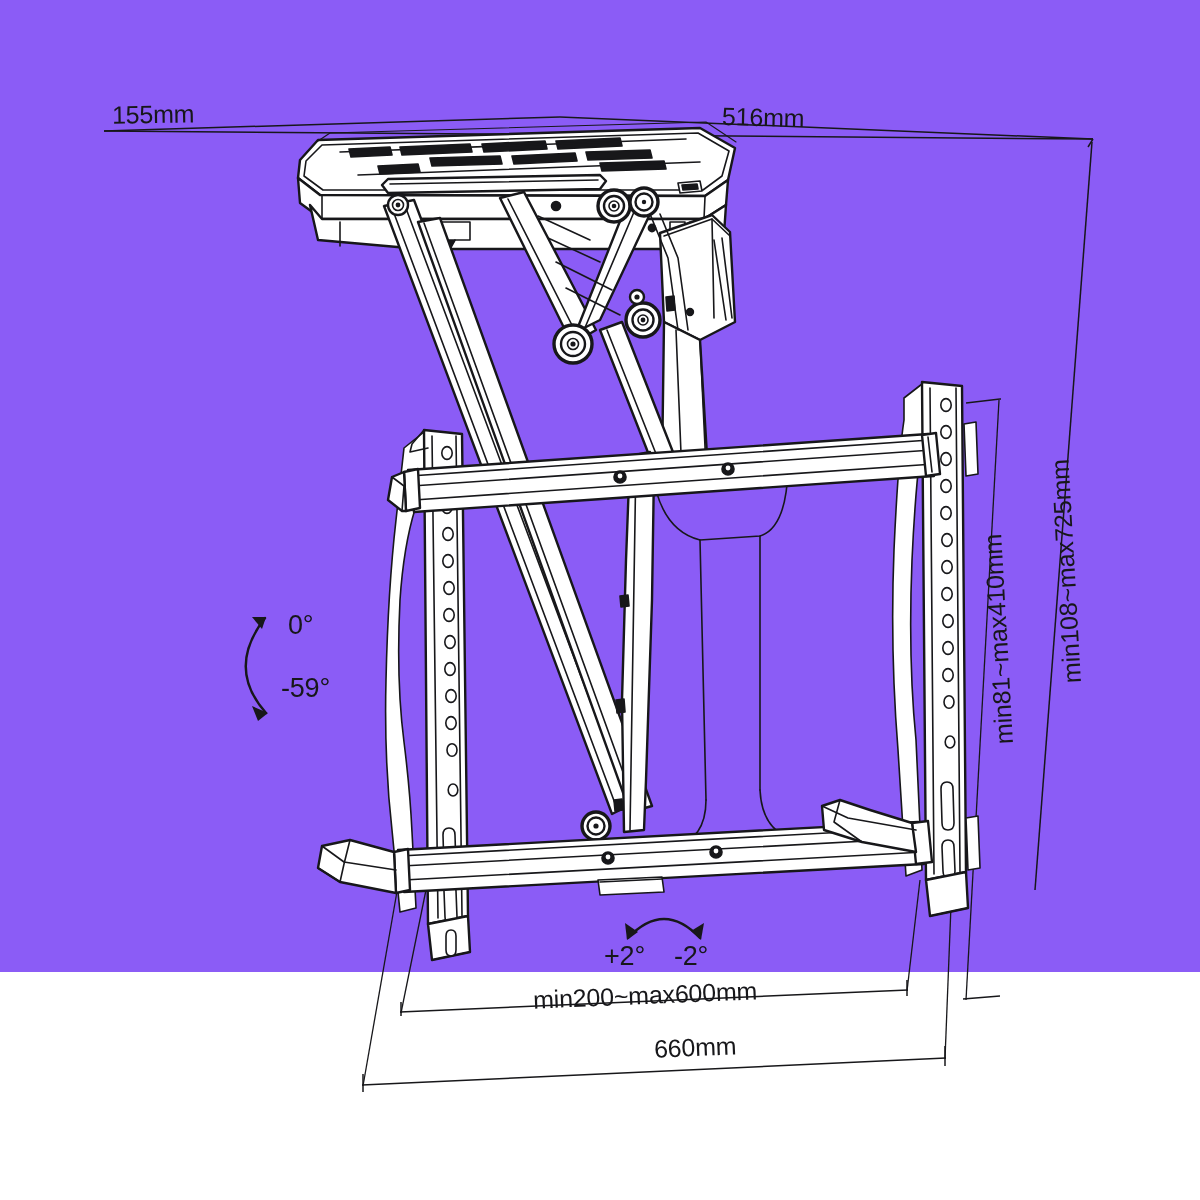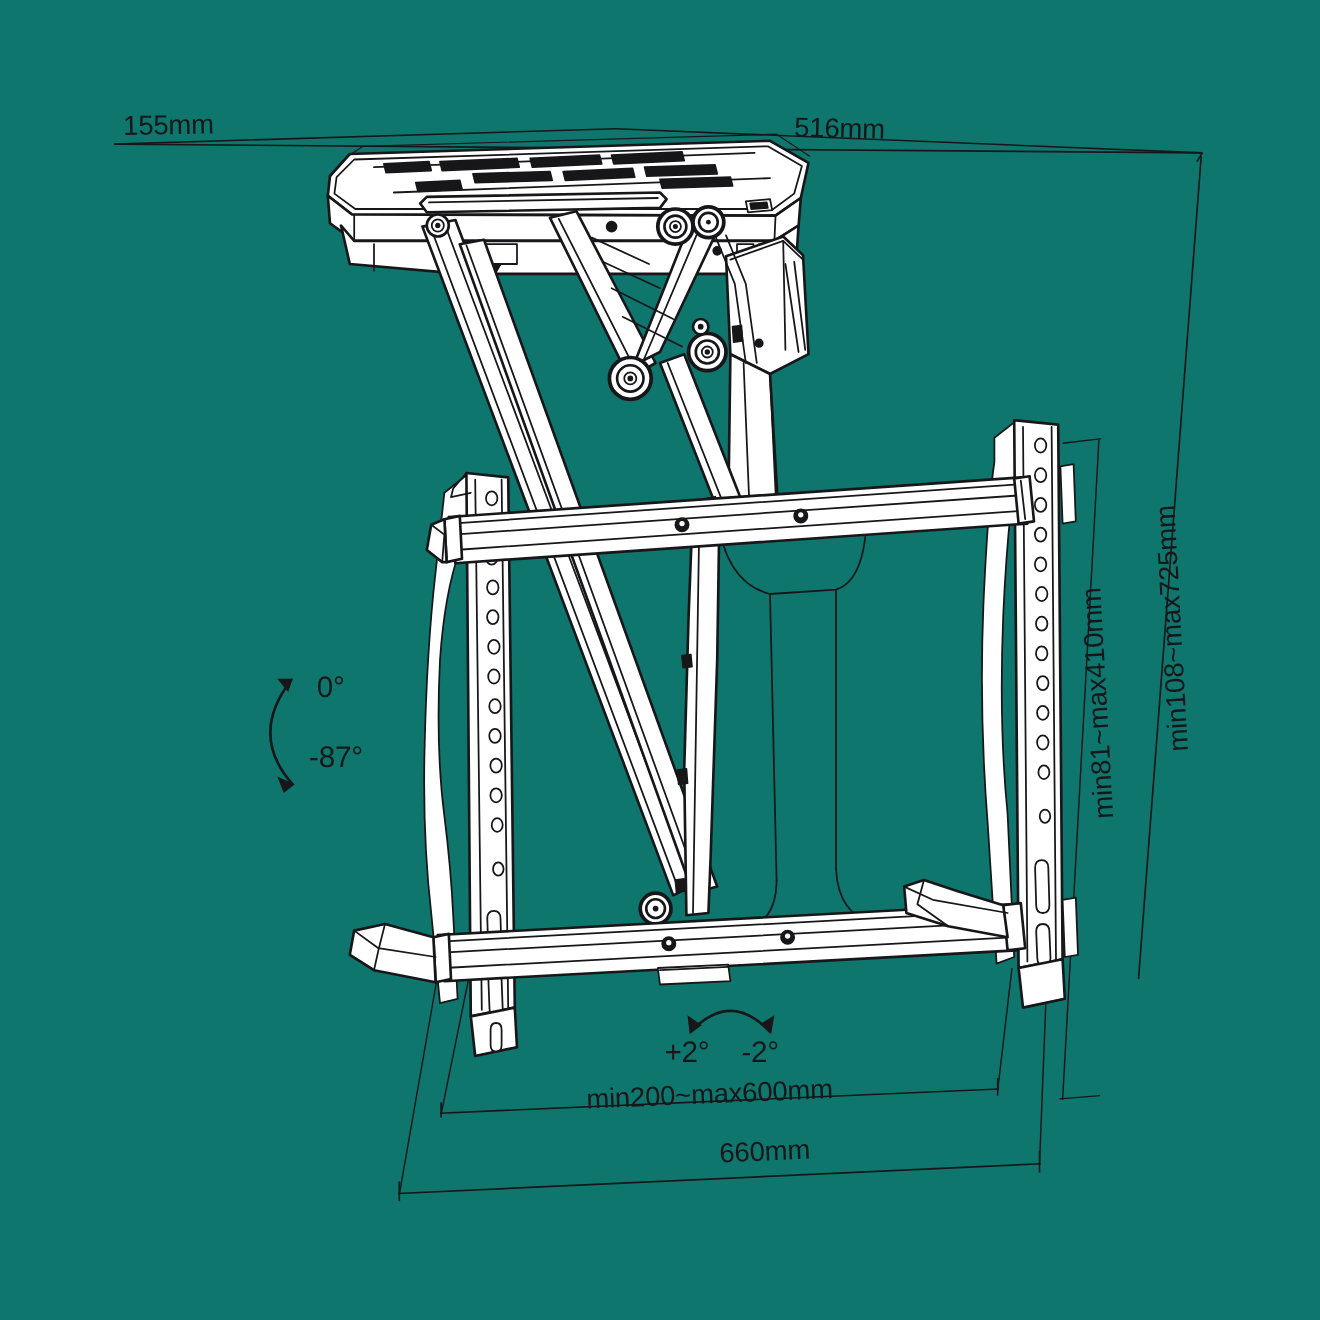--- a/index.html
+++ b/index.html
@@ -6,22 +6,22 @@
     margin: 0; padding: 0;
     background: #ffffff;
   }
   body {
     width: 1200px; height: 1200px;
     font-family: "Liberation Sans", sans-serif;
     overflow: hidden;
   }
   #stage {
     position: relative;
-    width: 1200px; height: 1200px;
-    background: #0f766e;
+    width: 1200px; height: 972px;
+    background: #8b5cf6;
   }
   svg#drawing {
     position: absolute;
     left: 0; top: 0;
     width: 1200px; height: 1200px;
     display: block;
   }
   .ln { fill: none; stroke: #17171a; stroke-linecap: round; stroke-linejoin: round; }
   .w1 { stroke-width: 1.6; }
   .w2 { stroke-width: 2.4; }
@@ -350,19 +350,19 @@
   <div class="dimlabel sz-side rot-left" style="left:990px; top:745px; transform: rotate(-93.2deg);">min81~max410mm</div>
 
   <div class="dimlabel sz-side rot-left" style="left:1058px; top:684px; transform: rotate(-93.2deg);">min108~max725mm</div>
 
   <div class="dimlabel sz-bot" style="left:533px; top:981px; transform: rotate(-2.4deg);">min200~max600mm</div>
 
   <div class="dimlabel sz-bot" style="left:654px; top:1033px; transform: rotate(-2.4deg);">660mm</div>
 
   <div class="dimlabel sz-ang" style="left:288px; top:610px;">0°</div>
 
-  <div class="dimlabel sz-ang" style="left:281px; top:673px;">-87°</div>
+  <div class="dimlabel sz-ang" style="left:281px; top:673px;">-59°</div>
 
   <div class="dimlabel sz-ang" style="left:604px; top:941px;">+2°</div>
 
   <div class="dimlabel sz-ang" style="left:674px; top:941px;">-2°</div>
 
 </div>
 
 </body></html>

